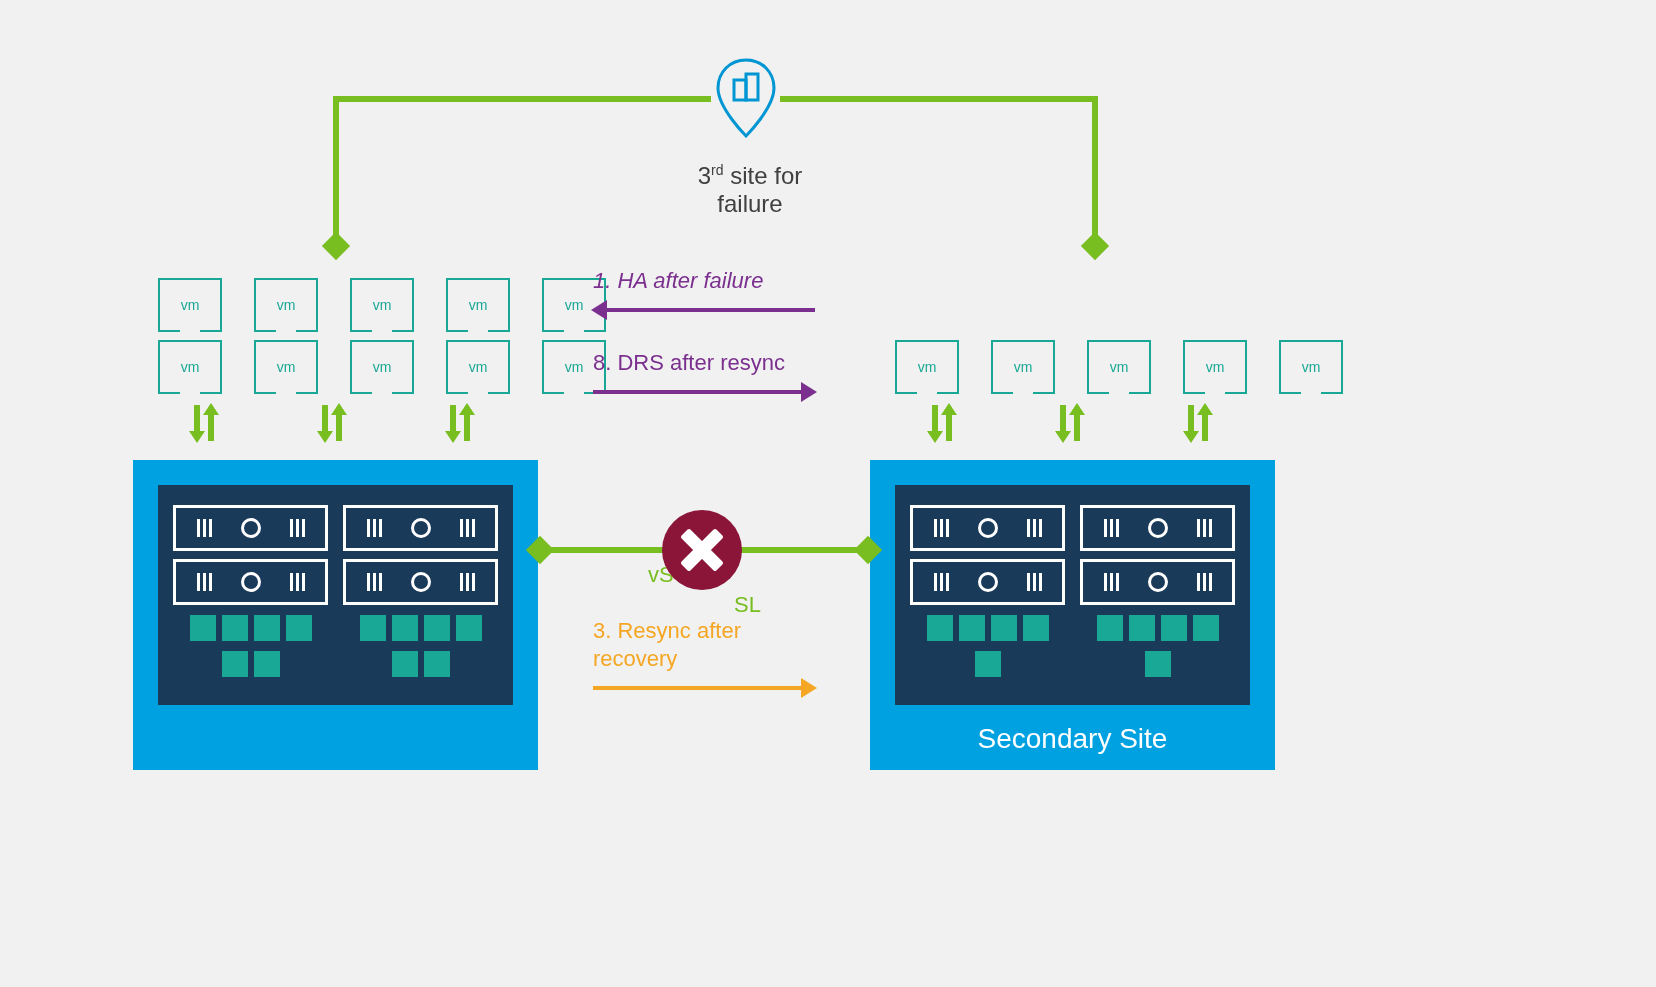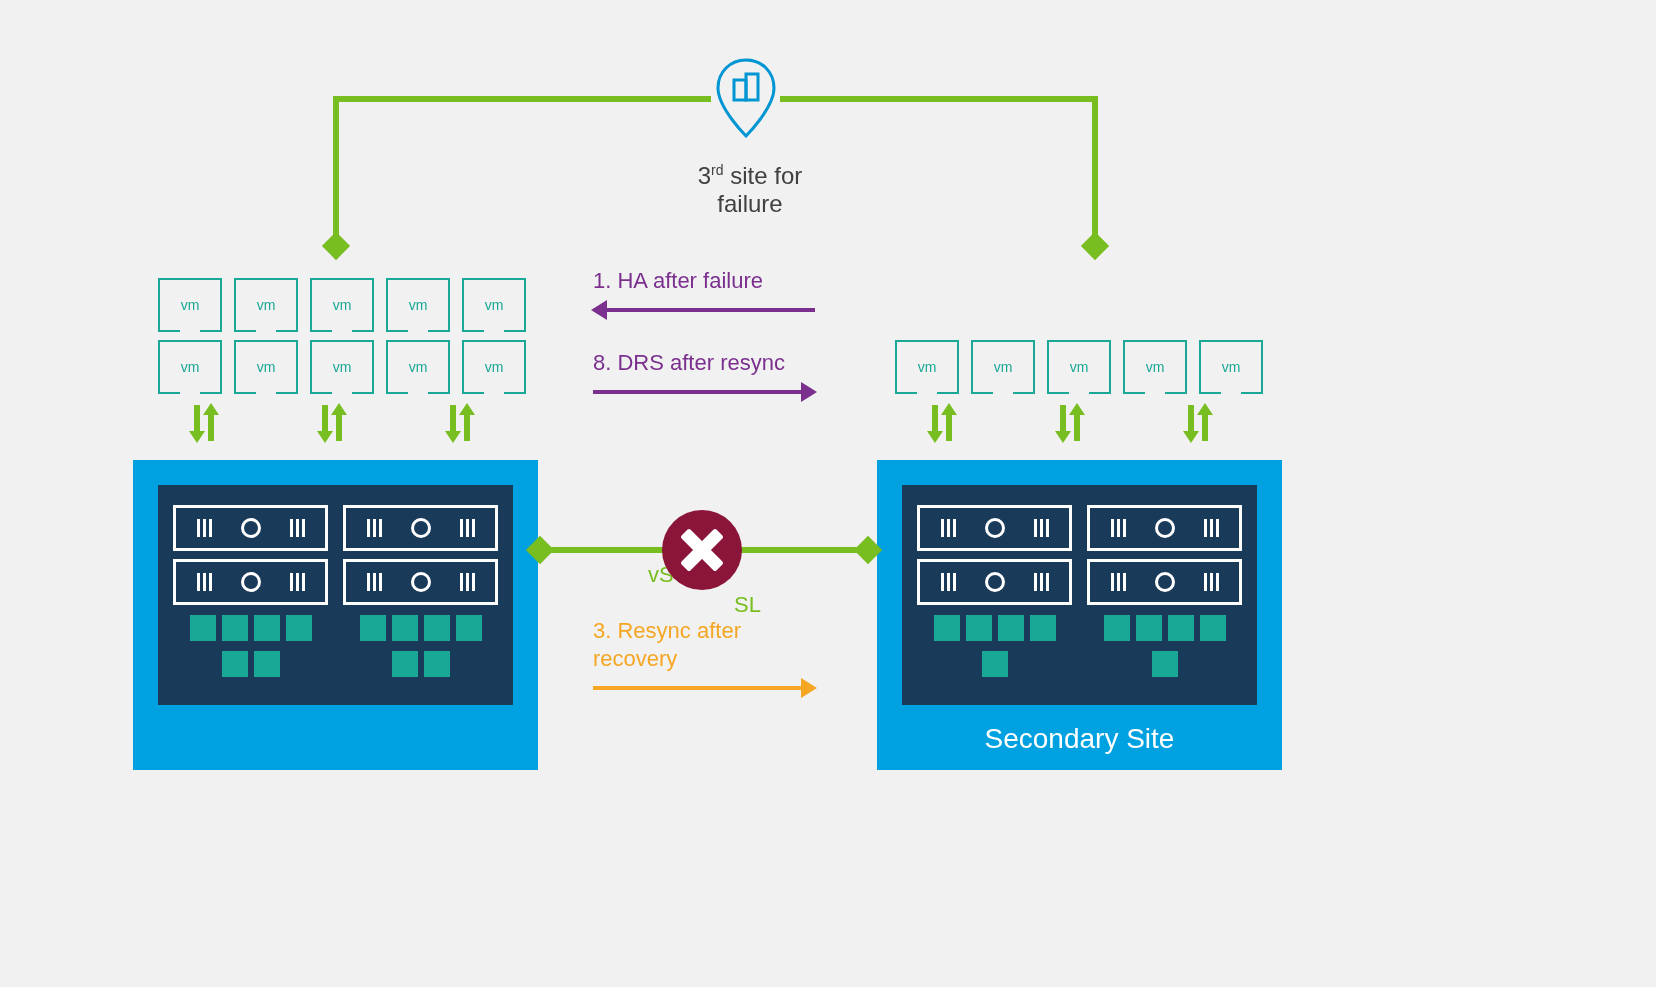--- a/index.html
+++ b/index.html
@@ -38,21 +38,21 @@
   
   .green-line { position: absolute; background: #78be20; }
   .diamond {
     position: absolute;
     width: 20px;
     height: 20px;
     background: #78be20;
     transform: rotate(45deg);
   }
   
-  .vm-row { position: absolute; display: flex; gap: 12px; }
+  .vm-row { position: absolute; display: flex; gap: 32px; }
   .vm-box {
     width: 60px;
     height: 50px;
     border: 2px solid #1aa896;
     display: flex;
     align-items: center;
     justify-content: center;
     position: relative;
   }
   .vm-box::after {
@@ -142,21 +142,21 @@
   .disk { width: 26px; height: 26px; background: #1aa896; }
   .site-title {
     color: #ffffff;
     font-size: 28px;
     text-align: center;
     margin-top: 18px;
     font-weight: 300;
   }
   
   .step-label { position: absolute; font-size: 22px; }
-  .step1 { color: #7b2f8e; }
+  .step1 { color: #7b2f8e; font-style: italic; }
   .step2 { color: #f5a623; }
   .step3 { color: #7b2f8e; }
   .long-arrow {
     position: absolute;
     height: 4px;
   }
   .la-purple { background: #7b2f8e; }
   .la-orange { background: #f5a623; }
   .arrowhead-l::before, .arrowhead-r::after {
     content: "";
@@ -372,21 +372,21 @@
             <div class="disk"></div>
           </div>
         <div class="disk-row">
             <div class="disk"></div>
             <div class="disk"></div>
           </div>
       </div>
     </div>
   </div>
 
-  <div class="site-box" style="left:870px; top:460px;margin-left:7px;">
+  <div class="site-box" style="left:870px; top:460px;">
     <div class="site-inner">
       <div class="server-col">
         <div class="server">
             <div class="s-bars">
               <span></span>
               <span></span>
               <span></span>
             </div>
             <div class="s-circle"></div>
             <div class="s-bars">

